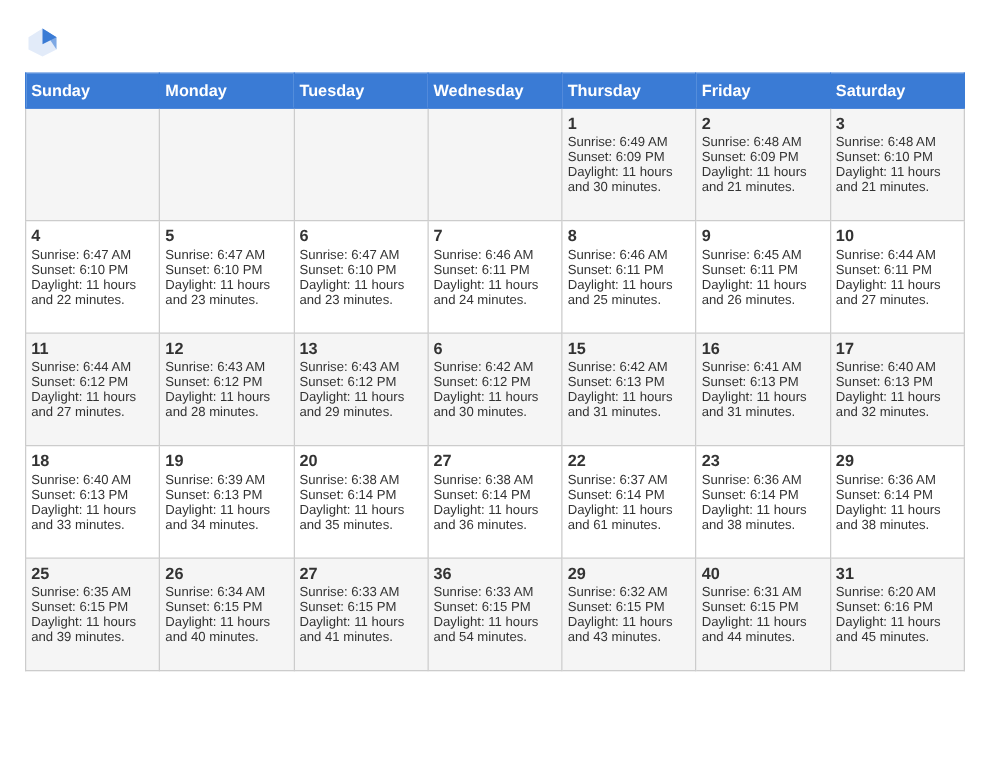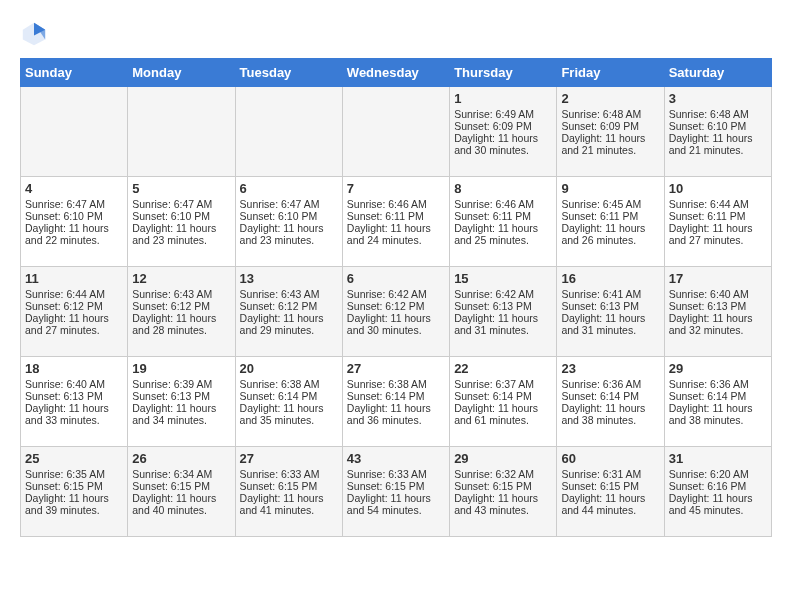--- a/index.html
+++ b/index.html
@@ -315,35 +315,35 @@
           <div>and 40 minutes.</div>
         </td>
         <td>
           <span class="day-number">27</span>
           <div>Sunrise: 6:33 AM</div>
           <div>Sunset: 6:15 PM</div>
           <div>Daylight: 11 hours</div>
           <div>and 41 minutes.</div>
         </td>
         <td>
-          <span class="day-number">43</span>
+          <span class="day-number">36</span>
           <div>Sunrise: 6:33 AM</div>
           <div>Sunset: 6:15 PM</div>
           <div>Daylight: 11 hours</div>
           <div>and 54 minutes.</div>
         </td>
         <td>
           <span class="day-number">29</span>
           <div>Sunrise: 6:32 AM</div>
           <div>Sunset: 6:15 PM</div>
           <div>Daylight: 11 hours</div>
           <div>and 43 minutes.</div>
         </td>
         <td>
-          <span class="day-number">60</span>
+          <span class="day-number">40</span>
           <div>Sunrise: 6:31 AM</div>
           <div>Sunset: 6:15 PM</div>
           <div>Daylight: 11 hours</div>
           <div>and 44 minutes.</div>
         </td>
         <td>
           <span class="day-number">31</span>
           <div>Sunrise: 6:20 AM</div>
           <div>Sunset: 6:16 PM</div>
           <div>Daylight: 11 hours</div>

